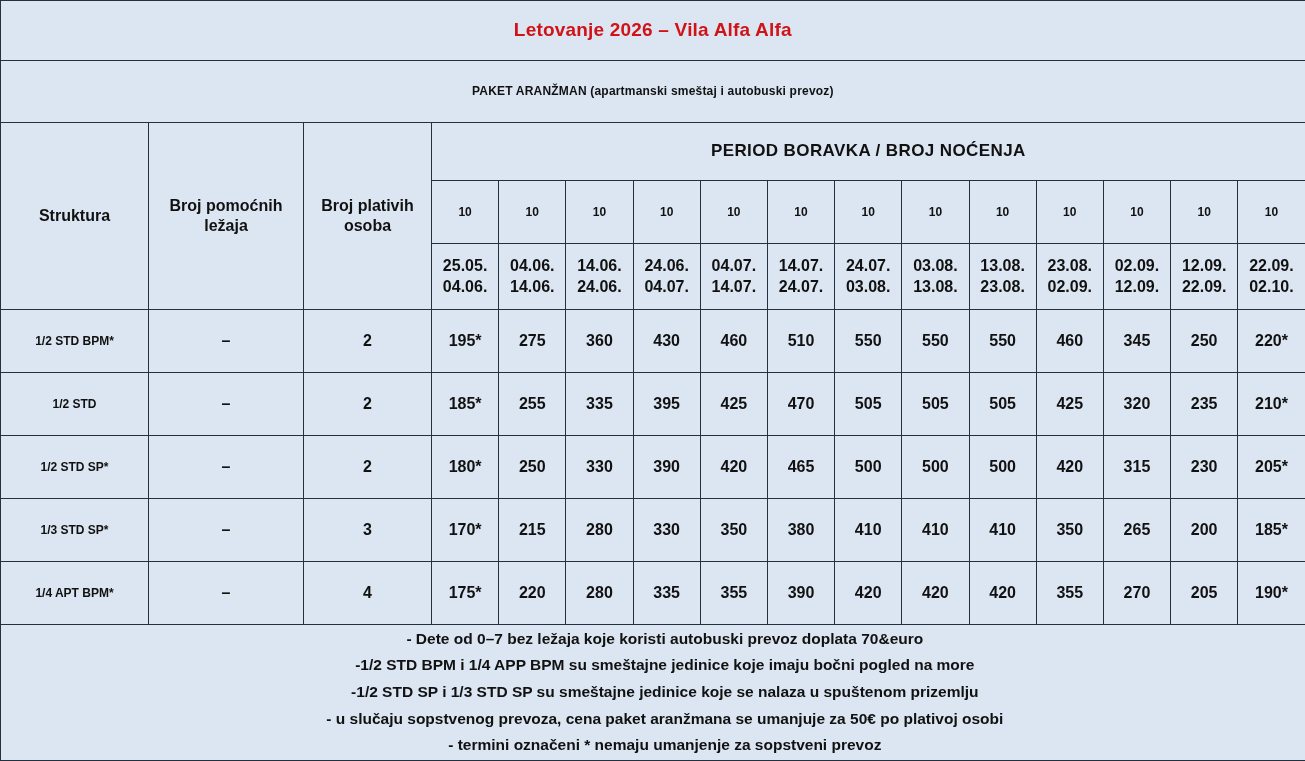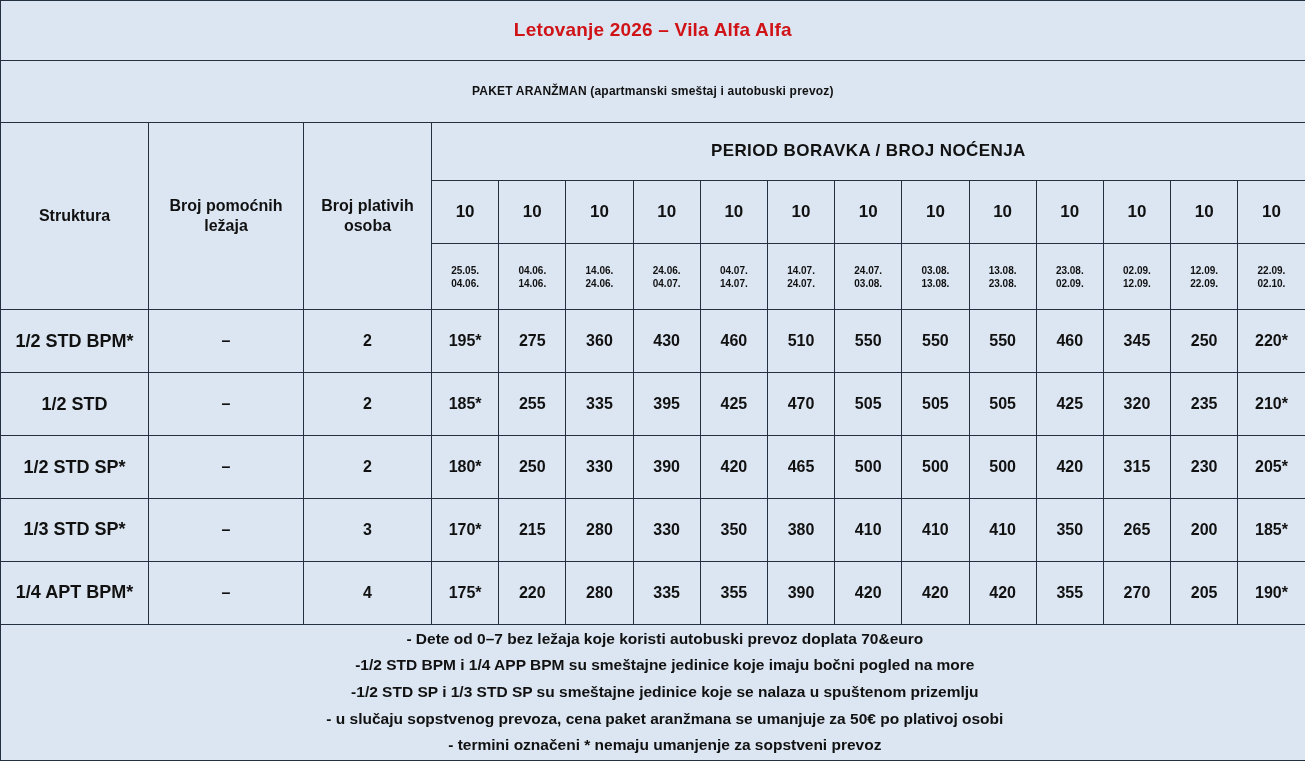--- a/index.html
+++ b/index.html
@@ -58,32 +58,32 @@
     padding: 4px 6px;
   }
   .period-head {
     height: 56px;
     font-size: 17px;
     letter-spacing: 0.4px;
     margin-top: 20px;
   }
   .nights-cell {
     height: 62px;
-    font-size: 17px;
+    font-size: 12px;
   }
   .dates-cell {
     height: 64px;
-    font-size: 10px;
+    font-size: 16px;
     line-height: 1.3;
     white-space: pre-line;
   }
 
   
   .body-row > td { height: 61px; }
-  .struct-cell { font-size: 18px; padding: 0 4px; }
+  .struct-cell { font-size: 12px; padding: 0 4px; }
   .aux-cell    { font-size: 16px; }
   .pax-cell    { font-size: 16px; }
   .price-cell  {
     background: #fcefc9;
     font-size: 16px;
   }
 
   
   .notes-cell {
     text-align: left;

